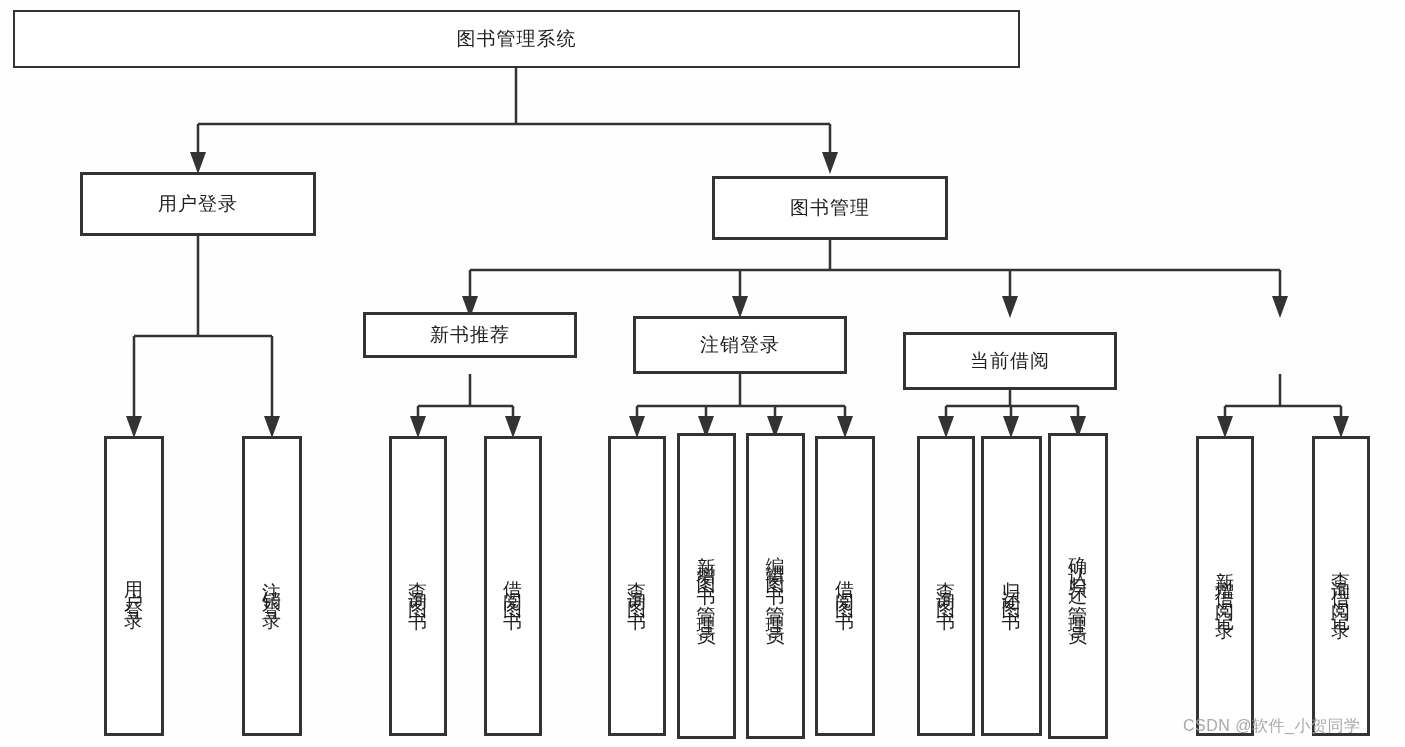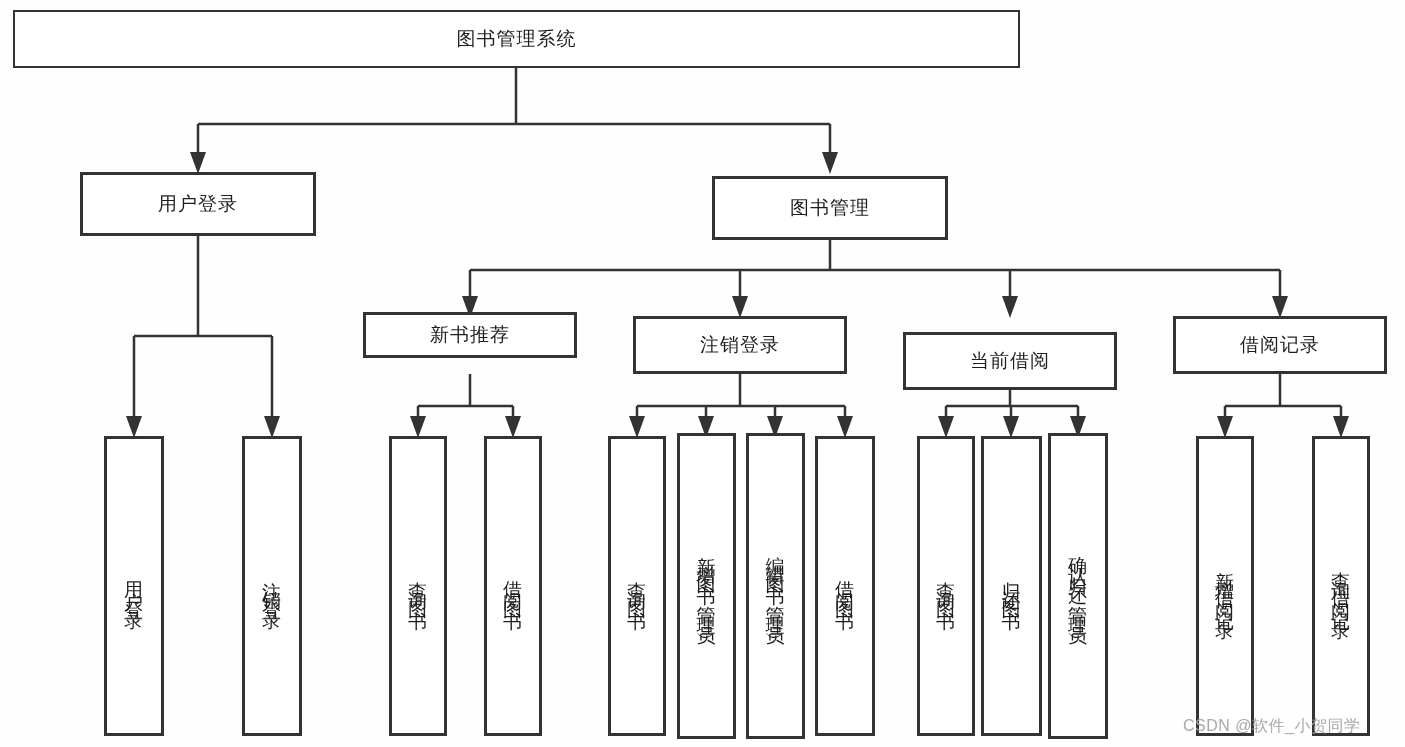--- a/index.html
+++ b/index.html
@@ -82,23 +82,20 @@
 
   <div class="box" style="left:363px;top:312px;width:214px;height:46px">
     <span class="label">新书推荐</span>
   </div>
   <div class="box" style="left:633px;top:316px;width:214px;height:58px">
     <span class="label">注销登录</span>
   </div>
   <div class="box" style="left:903px;top:332px;width:214px;height:58px">
     <span class="label">当前借阅</span>
   </div>
-  <div class="box" style="left:1173px;top:316px;width:214px;height:58px">
-    <span class="label">借阅记录</span>
-  </div>
 
   <div class="box vbox" style="left:104px;top:436px;width:60px;height:300px">
     <span class="label">用户登录</span>
   </div>
   <div class="box vbox" style="left:242px;top:436px;width:60px;height:300px">
     <span class="label">注销登录</span>
   </div>
 
   <div class="box vbox" style="left:389px;top:436px;width:58px;height:300px">
     <span class="label">查询图书</span>

